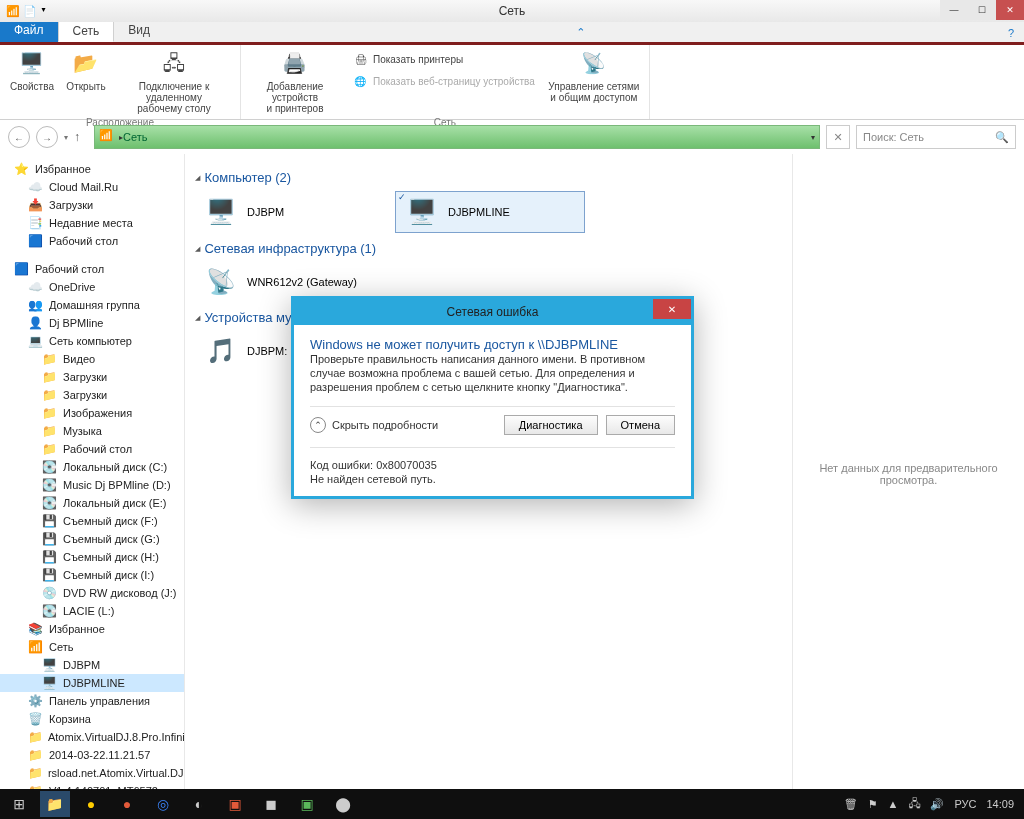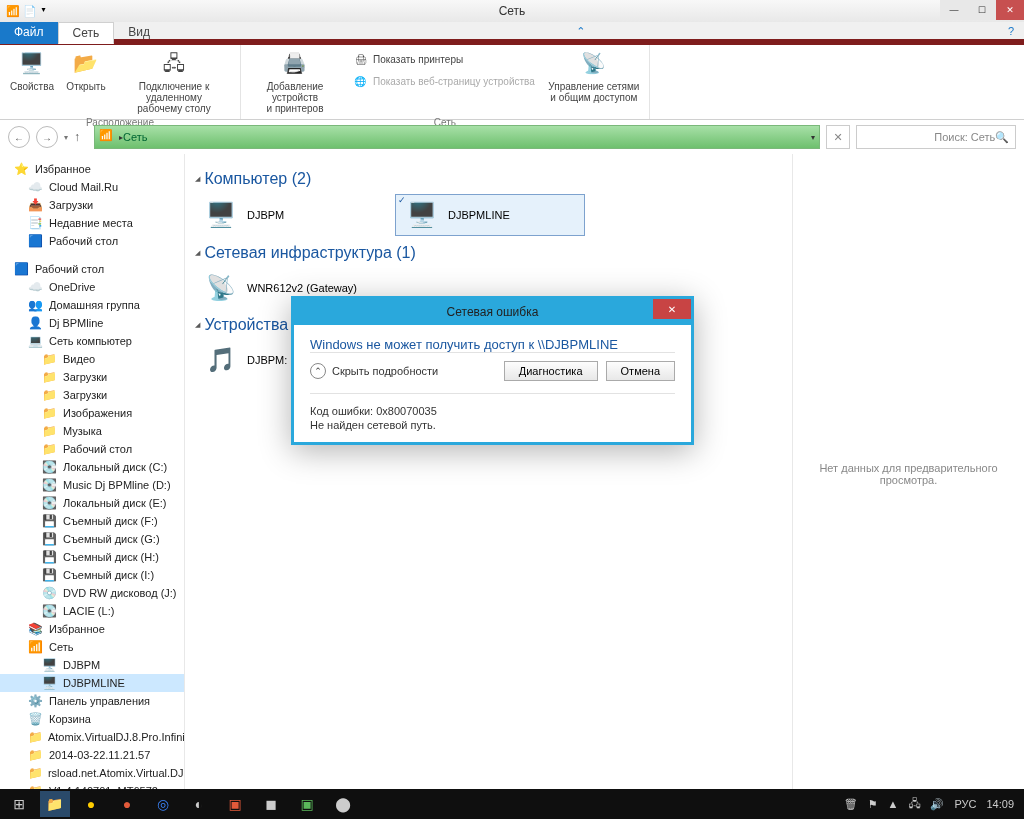--- a/index.html
+++ b/index.html
@@ -5,21 +5,21 @@
 * { margin:0; padding:0; box-sizing:border-box; }
 body { font-family:"Segoe UI",Tahoma,sans-serif; font-size:11px; background:#fff; width:1024px; height:819px; overflow:hidden; position:relative; }
 
 .titlebar { height:22px; background:linear-gradient(#f8f8f8,#e8e8e8); display:flex; align-items:center; position:relative; }
 .titlebar .qat { display:flex; gap:4px; padding-left:6px; }
 .titlebar .win-title { position:absolute; left:0; right:0; text-align:center; font-size:12px; color:#333; pointer-events:none; }
 .wincontrols { position:absolute; right:0; top:0; display:flex; }
 .winbtn { width:28px; height:20px; display:flex; align-items:center; justify-content:center; font-size:9px; color:#333; background:#e8e8e8; }
 .winbtn.close { background:#c75050; color:#fff; }
 
-.tabs { height:23px; display:flex; border-bottom:6px solid #7f1d1d; background:#f0f0f0; }
+.tabs { height:23px; display:flex; align-items:flex-end; border-bottom:3px solid #7f1d1d; background:#f0f0f0; }
 .file-tab { background:#1979ca; color:#fff; height:22px; padding:3px 14px; font-size:12px; }
 .tab { height:22px; padding:3px 14px; font-size:12px; color:#444; }
 .tab.active { background:#fff; border:1px solid #d0d0d0; border-bottom:1px solid #fff; }
 .help-icon { margin-left:auto; padding:3px 10px; color:#1979ca; }
 
 .ribbon { height:75px; background:#fff; border-bottom:1px solid #d0d0d0; display:flex; }
 .rgroup { display:flex; flex-direction:column; align-items:center; padding:0 6px; border-right:1px solid #e4e4e4; }
 .rgroup-items { display:flex; gap:2px; flex:1; }
 .ritem { display:flex; flex-direction:column; align-items:center; justify-content:flex-start; width:auto; padding:2px 2px; text-align:center; font-size:10px; color:#444; line-height:11px; }
 .ritem.narrow { width:52px; }
@@ -28,32 +28,32 @@
 .ritem-small { display:flex; align-items:center; gap:4px; font-size:10px; color:#444; padding:2px 4px; }
 .ritem-small .sicon{width:16px;height:16px;display:inline-flex;align-items:center;justify-content:center;}
 
 .navbar { height:34px; display:flex; align-items:center; gap:6px; padding:4px 8px; background:#fff; }
 .navcircle { width:22px; height:22px; border:1px solid #bbb; border-radius:50%; display:flex; align-items:center; justify-content:center; font-size:10px; color:#555; }
 .up-arrow { width:14px; height:14px; display:inline-block; color:#555; font-size:12px; }
 .breadcrumb-bar { flex:1; height:24px; background:linear-gradient(#a7e0a7,#6ec06e); border:1px solid #7ab87a; display:flex; align-items:center; padding:0 4px; position:relative; }
 .bc-icon { width:16px; height:16px; margin-right:4px; }
 .refresh-box { width:24px; height:24px; border:1px solid #ccc; display:flex; align-items:center; justify-content:center; color:#888; font-size:11px; }
 .searchbox { width:160px; height:24px; border:1px solid #ccc; display:flex; align-items:center; padding:0 6px; color:#888; }
-.searchbox .slabel { flex:1;text-align:right; }
+.searchbox .slabel { flex:1; }
 
 .content { display:flex; height:640px; }
 .sidebar { width:185px; border-right:1px solid #e8e8e8; overflow:hidden; padding:6px 0; }
 .side-item { display:flex; align-items:center; gap:5px; padding:1px 4px 1px 14px; font-size:11px; color:#222; white-space:nowrap; }
 .side-item.l2 { padding-left:28px; }
 .side-item.l3 { padding-left:42px; }
 .side-item.sel { background:#cce8ff; }
 .side-icon { width:16px; height:16px; display:inline-flex; align-items:center; justify-content:center; font-size:12px; }
 .main-pane { flex:1; display:flex; }
 .items-pane { flex:1; padding:8px 10px; overflow:hidden; }
-.group-header { color:#1a57a0; font-size:16px; margin:8px 0 6px; display:flex; align-items:center; gap:4px; }
+.group-header { color:#1a57a0; font-size:13px; margin:8px 0 6px; display:flex; align-items:center; gap:4px; }
 .group-header::before { content:"◢"; font-size:7px; color:#5a5a5a; }
 .tile-row { display:flex; gap:10px; }
 .tile { display:flex; align-items:center; gap:8px; padding:4px 8px; width:190px; }
 .tile.selected { border:1px solid #7da2ce; background:#e5f1fb; position:relative; }
 .tile.selected::before{content:"✓"; position:absolute; left:2px; top:0; font-size:9px; color:#1a57a0;}
 .tile-icon { width:36px; height:32px; display:flex; align-items:center; justify-content:center; font-size:24px; }
 .preview-pane { width:232px; border-left:1px solid #e8e8e8; display:flex; align-items:center; justify-content:flex-end; color:#888; font-size:11px; padding:10px; text-align:center;}
 
 .statusbar { height:22px; border-top:1px solid #dcdcdc; display:flex; align-items:center; padding:0 10px; font-size:11px; color:#444; gap:16px; }
 .statusbar .spacer { flex:1; }
@@ -382,20 +382,21 @@
   </div>
 </div>
 
 <div class="dlg-overlay">
   <div class="dlg-titlebar">
     <span>Сетевая ошибка</span>
     <div class="dlg-close">✕</div>
   </div>
   <div class="dlg-body">
     <div class="dlg-heading">Windows не может получить доступ к \\DJBPMLINE</div>
+    <div class="dlg-text">Проверьте правильность написания данного имени. В противном случае возможна проблема с вашей сетью. Для определения и разрешения проблем с сетью щелкните кнопку "Диагностика".</div>
     <div class="dlg-actions">
       <div class="dlg-details">
           <span class="circ">⌃</span>
           <span>Скрыть подробности</span>
         </div>
       <div style="flex:1"></div>
       <button class="dlg-btn">Диагностика</button>
       <button class="dlg-btn">Отмена</button>
     </div>
     <div class="dlg-err">

